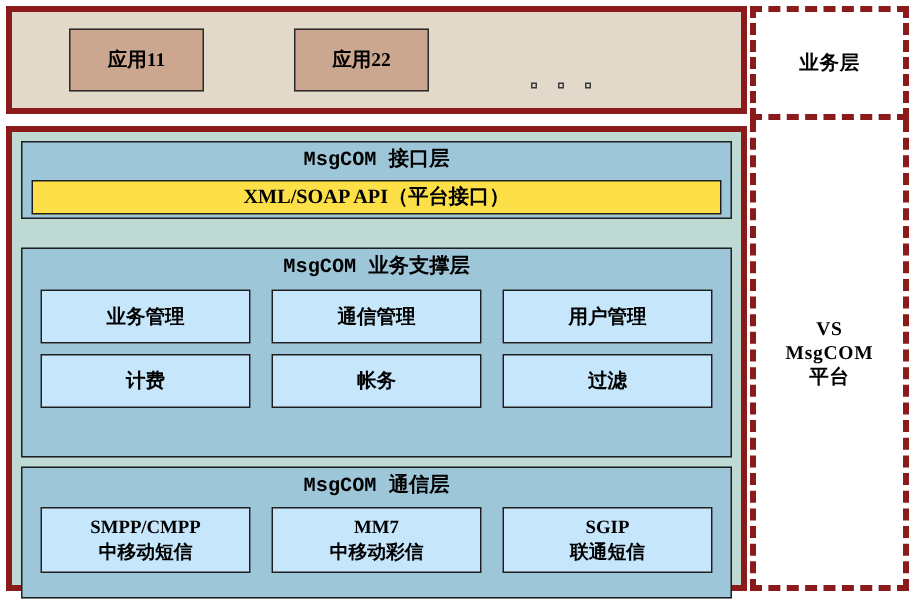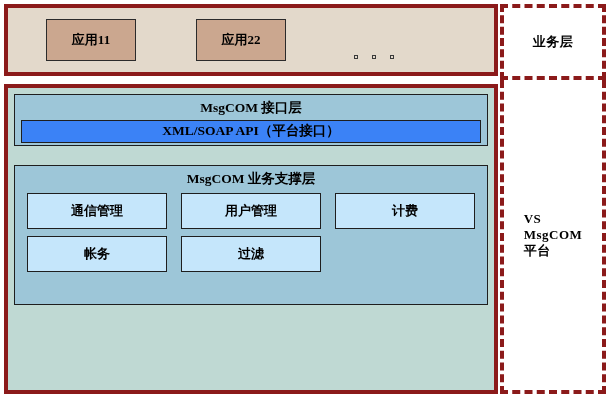--- a/index.html
+++ b/index.html
@@ -25,20 +25,21 @@
     box-sizing: border-box;
   }
   .dash-box {
     position: absolute;
     left: 0;
     box-sizing: border-box;
     border: 4px dashed #8B1A1A;
     display: flex;
     align-items: center;
     justify-content: center;
+    text-align: center;
     background: #ffffff;
     width: 106px;
   }
   #business-layer-dashbox {
     top: 0;
     height: 76px;
   }
   #platform-dashbox {
     top: 76px;
     height: 314px;
@@ -119,30 +120,31 @@
     background: #9DC6D8;
     padding: 4px 6px 6px 6px;
   }
   .layer-title {
     text-align: center;
     font-weight: bold;
     font-size: 13.5px;
     color: #000000;
     line-height: 1.25;
     padding: 1px 0 3px 0;
+    font-family: Liberation Mono, monospace;
   }
 
   
   #interface-layer {
     height: 52px;
   }
   #api-box {
     box-sizing: border-box;
     border: 1px solid #1e1e1e;
-    background: #3b82f6;
+    background: #fde047;
     height: 23px;
     display: flex;
     align-items: center;
     justify-content: center;
     font-weight: bold;
     font-size: 13.5px;
     color: #000000;
   }
 
   
@@ -220,37 +222,57 @@
     <div class="layer-title">MsgCOM 接口层</div>
     <div id="api-box">
       <span>XML/SOAP API（平台接口）</span>
     </div>
   </div>
 
   <div id="support-layer" class="layer-block">
     <div class="layer-title">MsgCOM 业务支撑层</div>
     <div class="cell-grid">
       <div class="cell-box">
+        <span>业务管理</span>
+      </div>
+      <div class="cell-box">
         <span>通信管理</span>
       </div>
       <div class="cell-box">
         <span>用户管理</span>
       </div>
       <div class="cell-box">
         <span>计费</span>
       </div>
       <div class="cell-box">
         <span>帐务</span>
       </div>
       <div class="cell-box">
         <span>过滤</span>
       </div>
     </div>
   </div>
 
+  <div id="comm-layer" class="layer-block">
+    <div class="layer-title">MsgCOM 通信层</div>
+    <div class="comm-grid">
+      <div class="comm-box">
+        <span>SMPP/CMPP</span>
+        <span>中移动短信</span>
+      </div>
+      <div class="comm-box">
+        <span>MM7</span>
+        <span>中移动彩信</span>
+      </div>
+      <div class="comm-box">
+        <span>SGIP</span>
+        <span>联通短信</span>
+      </div>
+    </div>
+  </div>
 
 </div>
 
 <div id="annotation-column">
   <div id="business-layer-dashbox" class="dash-box">
     <div class="dash-label">业务层</div>
   </div>
   <div id="platform-dashbox" class="dash-box">
     <div class="dash-label">
       <div>VS</div>

